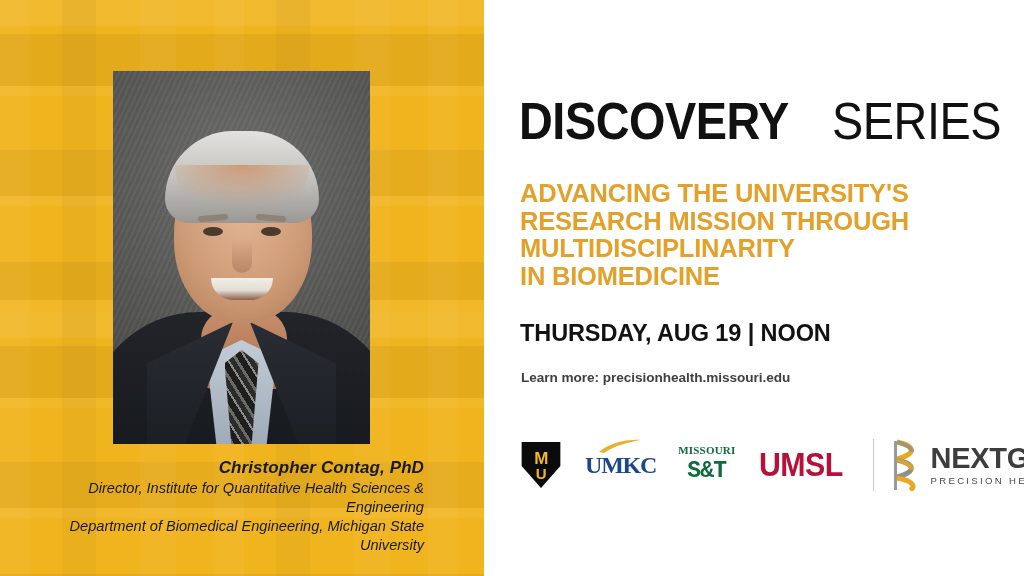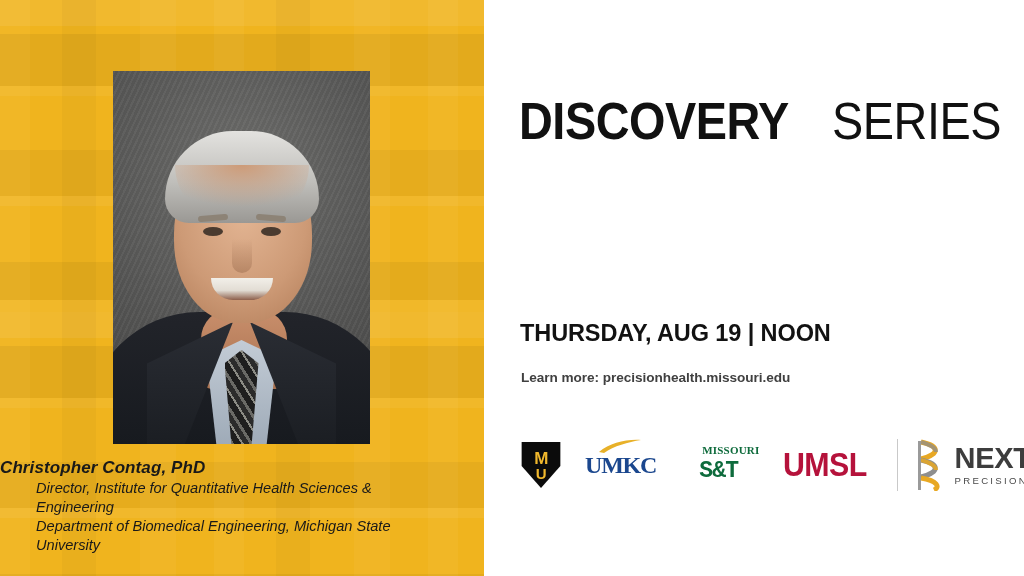--- a/index.html
+++ b/index.html
@@ -193,21 +193,21 @@
     border-radius: 0 0 34px 34px;
     background: linear-gradient(to bottom, #f2efe9 0%, #e2ddd4 56%, #8d5f4b 100%);
   }
 
   
   .speaker-caption {
     position: absolute;
     left: 0;
     top: 457px;
     width: 424px;
-    text-align: left;
+    text-align: right;
     color: #191919;
   }
   .speaker-name {
     font-size: 17px;
     font-weight: bold;
     font-style: italic;
     letter-spacing: 0.1px;
     line-height: 22px;
   }
   .speaker-line {
@@ -326,21 +326,20 @@
   }
 
   
   .logo-st { margin-left: 22px; text-align: center; color: #0E6B3C; }
   .st-top {
     font-family: "Liberation Serif", serif;
     font-size: 11px;
     font-weight: bold;
     letter-spacing: 0.2px;
     line-height: 11px;
-    margin-left: 24px;
   }
   .st-main {
     font-family: Liberation Mono, monospace;
     font-size: 23px;
     font-weight: bold;
     letter-spacing: -0.8px;
     line-height: 30px;
   }
 
   
@@ -420,20 +419,26 @@
     </div>
   </div>
 
   <div class="right-col">
 
     <div class="series-title">
       <span class="series-strong">DISCOVERY</span>
       <span class="series-light">SERIES</span>
     </div>
 
+    <div class="headline">
+      <div>ADVANCING THE UNIVERSITY'S</div>
+      <div>RESEARCH MISSION THROUGH</div>
+      <div>MULTIDISCIPLINARITY</div>
+      <div>IN BIOMEDICINE</div>
+    </div>
 
     <div class="datetime">THURSDAY, AUG 19 | NOON</div>
 
     <div class="learn-more">Learn more: precisionhealth.missouri.edu</div>
 
     <div class="logo-row">
 
       <div class="logo-mu">
         <div class="mu-shield"></div>
         <div class="mu-letters">

